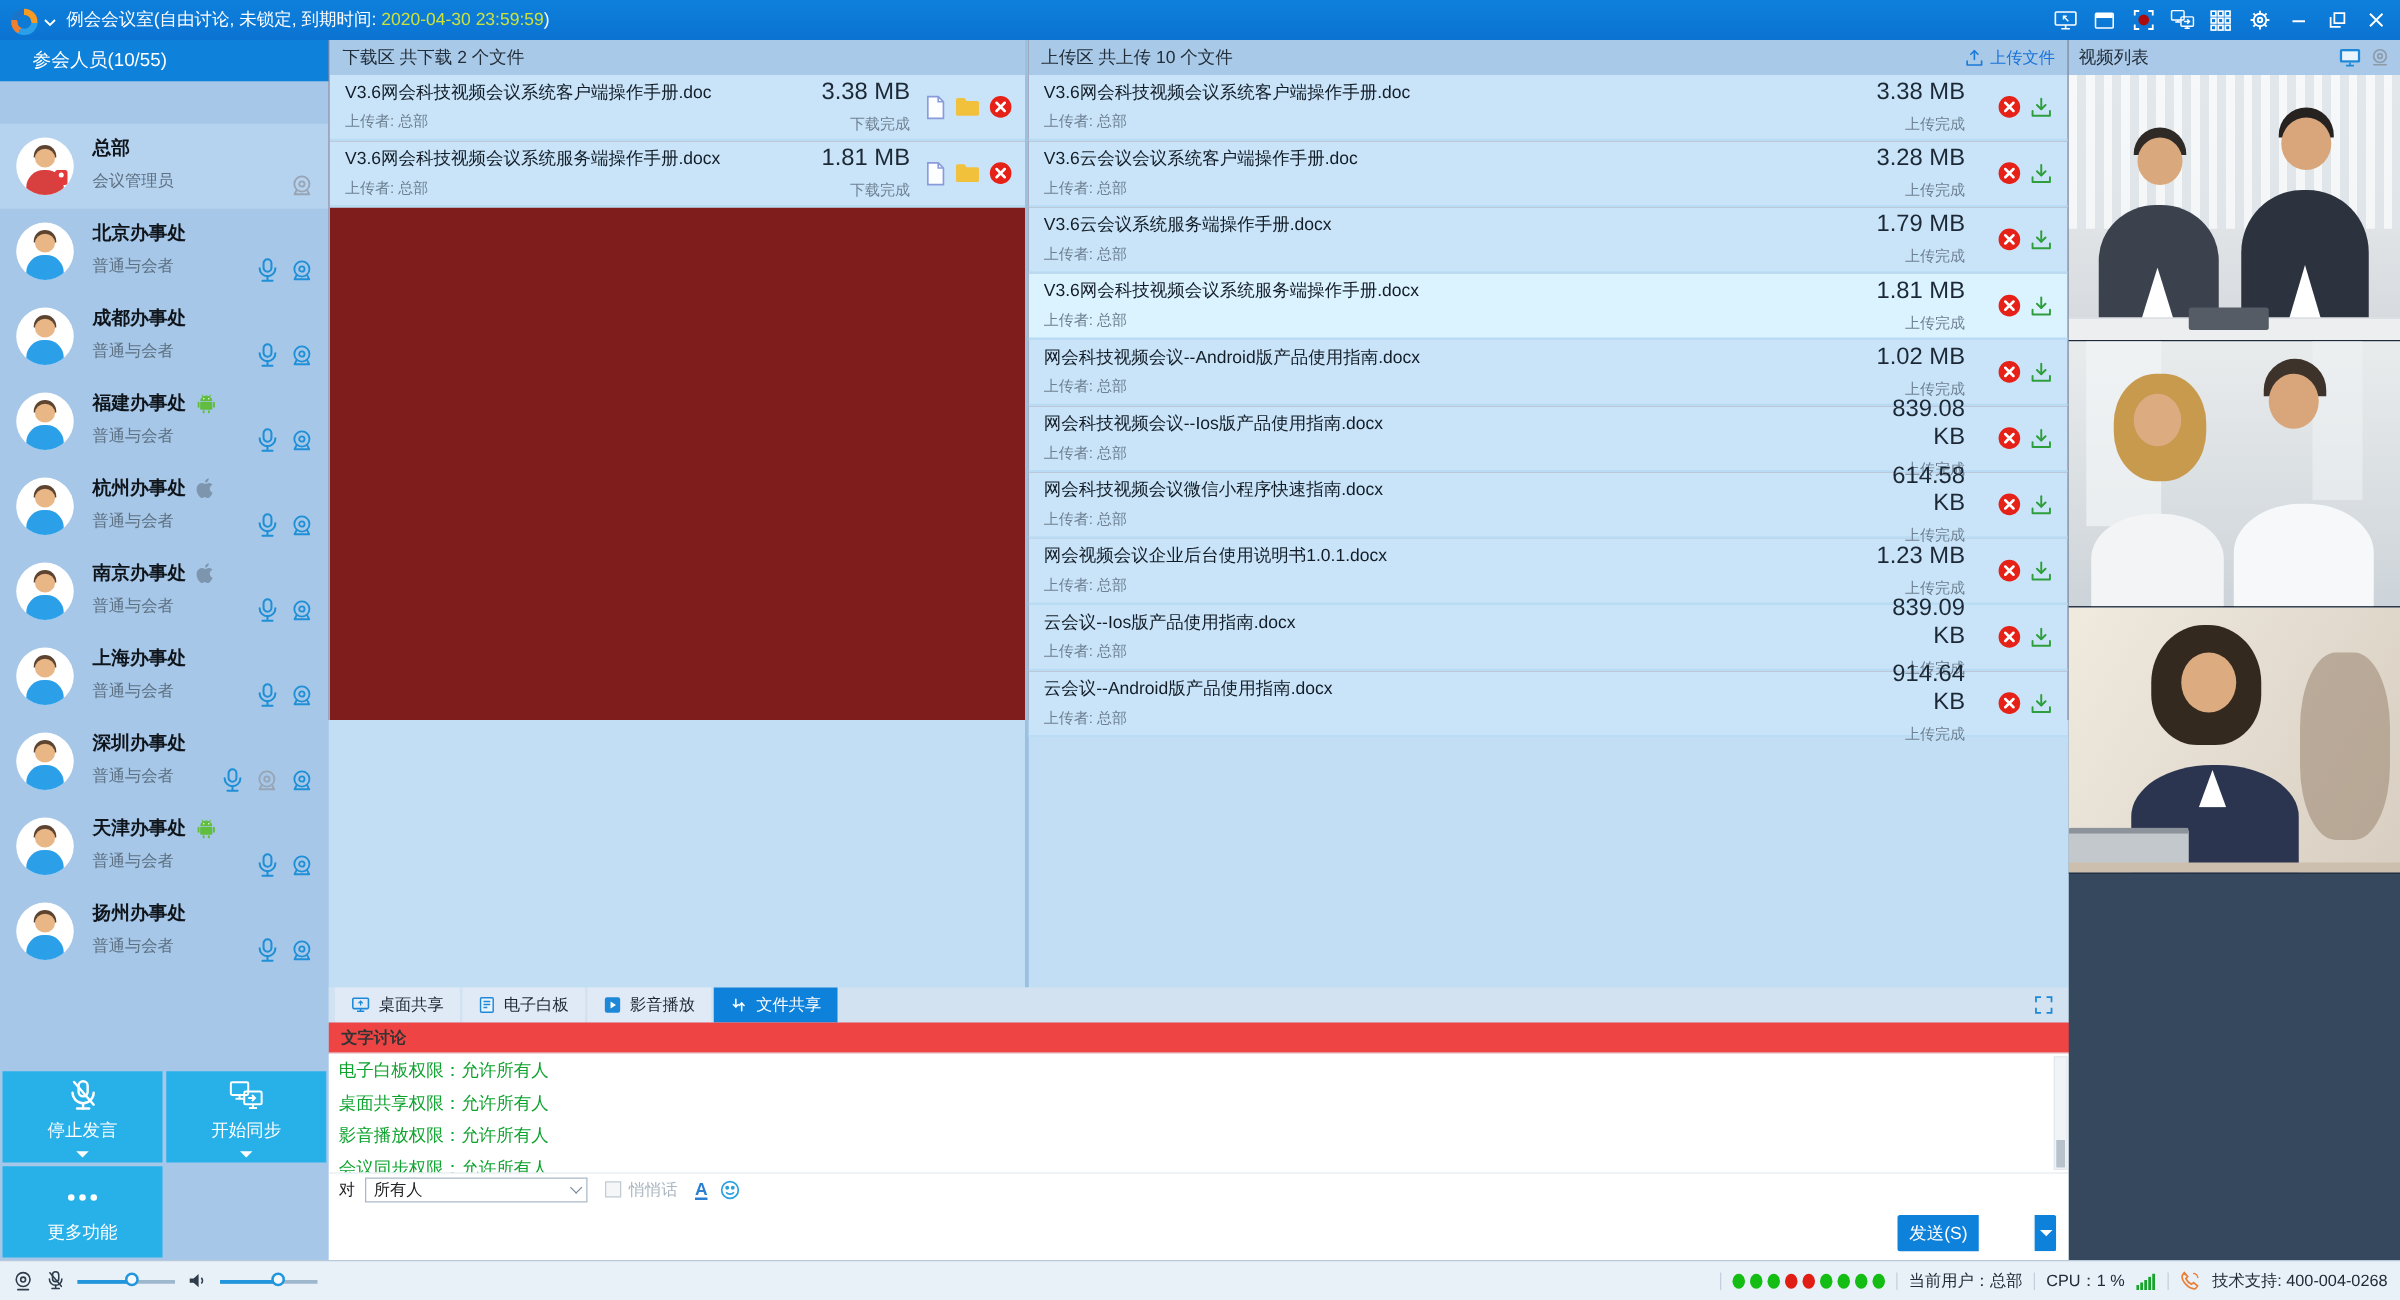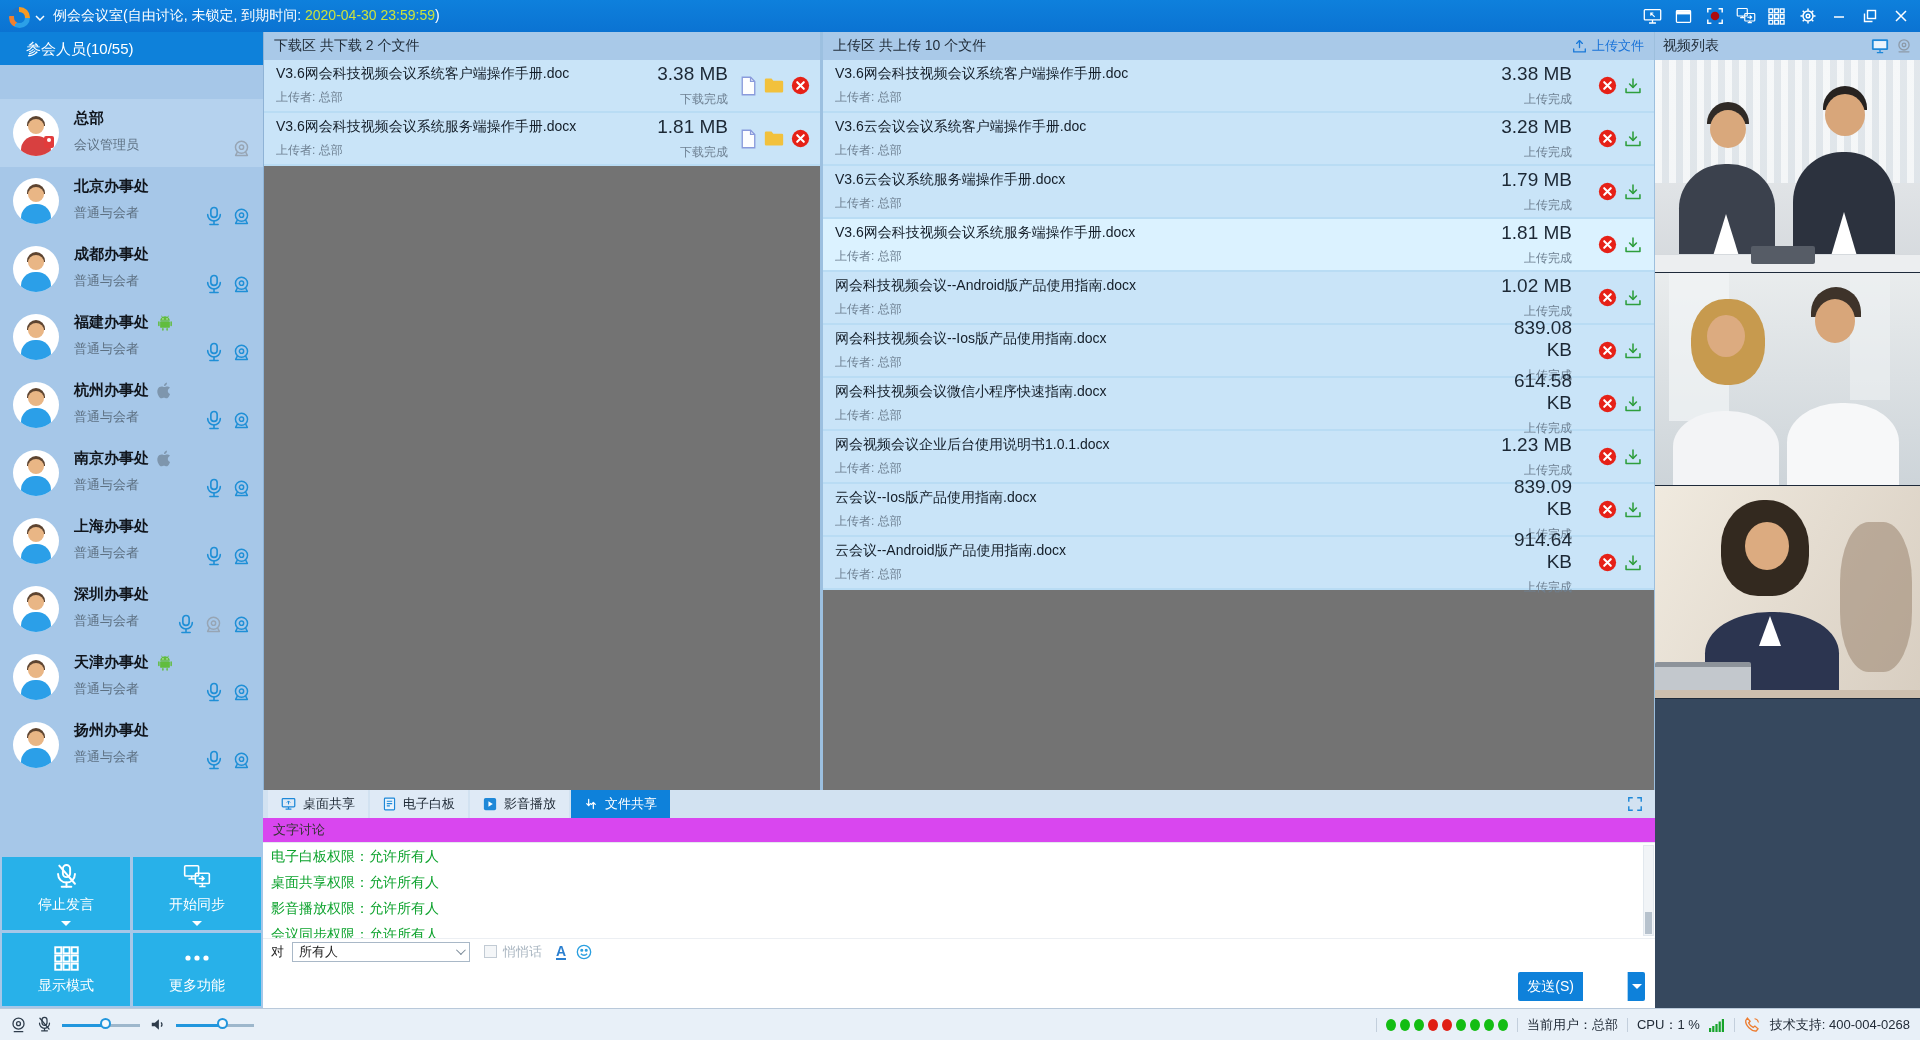--- a/index.html
+++ b/index.html
@@ -34,42 +34,42 @@
 .prow.admin .avatar .badge{display:block;}
 .pline{position:absolute;left:74px;top:10px;display:flex;align-items:center;gap:7px;}
 .pname{font-size:15px;font-weight:bold;color:#10151c;}
 .prole{position:absolute;left:74px;top:37px;font-size:13px;color:#5d7082;}
 .picons{position:absolute;right:12px;bottom:9px;display:flex;gap:9px;align-items:center;}
 .sb-buttons{position:absolute;left:2px;top:825px;width:259px;display:grid;grid-template-columns:1fr 1fr;gap:3px;}
 .sbtn{height:73px;background:#28b1e9;color:#fff;display:flex;flex-direction:column;align-items:center;justify-content:center;gap:5px;cursor:pointer;}
 .sbtn .lbl{font-size:14px;display:flex;align-items:center;gap:7px;flex-direction:column;}
 .caret{width:0;height:0;border-left:5px solid transparent;border-right:5px solid transparent;border-top:5px solid #fff;}
 
-.panel{position:absolute;top:32px;height:758px;background:#737373;}
+.panel{position:absolute;top:32px;height:544px;background:#7f1d1d;}
 .dl-panel{left:263px;width:557px;border-left:1px solid #8fb3d6;}
 .ul-panel{left:823px;width:832px;border-right:1px solid #9dbfdd;}
 .vdiv{position:absolute;left:820px;top:32px;width:3px;height:758px;background:#9cc0e0;}
 .panel-h{height:28px;background:#a9c9e8;display:flex;align-items:center;padding:0 10px;font-size:14px;color:#222e3a;}
 .ul-link{margin-left:auto;display:flex;align-items:center;gap:5px;color:#1a73d8;font-size:13px;cursor:pointer;}
 .frow{height:53px;background:#c9e4f8;border-bottom:2px solid #b9dcf4;display:flex;align-items:center;padding-left:12px;}
 .frow.hl{background:#dbf2ff;}
 .fmain{flex:1;min-width:0;padding-right:8px;}
 .fname{font-size:14px;color:#131d28;white-space:nowrap;overflow:hidden;text-overflow:ellipsis;}
 .fup{font-size:12px;color:#6e8092;margin-top:6px;}
 .fside{width:86px;text-align:right;flex:0 0 auto;}
 .fsz{font-size:19px;color:#1c2835;}
 .fst{font-size:12px;color:#6e8092;margin-top:6px;}
 .facts{display:flex;align-items:center;gap:7px;margin:0 10px 0 12px;flex:0 0 auto;}
 .ul-panel .facts{margin-left:26px;margin-right:12px;}
 
 .tabbar{position:absolute;left:263px;top:790px;width:1392px;height:28px;background:#d2e2f1;display:flex;align-items:center;padding-left:5px;gap:2px;}
 .tab{height:28px;display:flex;align-items:center;gap:7px;padding:0 13px;background:#dfeaf6;font-size:13px;color:#1d2834;cursor:pointer;}
 .tab.active{background:#0e81da;color:#fff;}
 .tab-expand{margin-left:auto;margin-right:12px;cursor:pointer;display:flex;}
-.chat-h{position:absolute;left:263px;top:818px;width:1608px;height:25px;background:#d946ef;border-bottom:1px solid #e3e8ef;display:flex;align-items:center;padding:0 10px;font-size:13px;color:#333;}
+.chat-h{position:absolute;left:263px;top:818px;width:1608px;height:25px;background:#ef4444;border-bottom:1px solid #e3e8ef;display:flex;align-items:center;padding:0 10px;font-size:13px;color:#333;font-weight:bold;}
 .chat-x{margin-left:auto;cursor:pointer;display:flex;}
 .chat-m{position:absolute;left:263px;top:843px;width:1392px;height:95px;background:#fff;padding-left:8px;}
 .msg{font-size:14px;color:#0ea32e;height:26px;line-height:26px;white-space:nowrap;}
 .sb-track{position:absolute;right:1px;top:2px;bottom:2px;width:11px;background:#f1f4f7;border:1px solid #e2e8ee;}
 .sb-thumb{position:absolute;left:1px;right:1px;bottom:1px;height:22px;background:#b7c2cd;}
 .chat-in{position:absolute;left:263px;top:938px;width:1392px;height:26px;background:#fff;display:flex;align-items:center;padding-left:8px;border-top:1px solid #eceff3;}
 .to-lbl{font-size:13px;color:#222;margin-right:8px;}
 .combo{width:178px;height:20px;border:1px solid #a9b8c7;background:#fff;display:flex;align-items:center;padding:0 6px;font-size:13px;color:#222;cursor:pointer;}
 .chev{margin-left:auto;width:7px;height:7px;border-right:1.5px solid #7a8a98;border-bottom:1.5px solid #7a8a98;transform:rotate(45deg) translateY(-2px);}
 .chk{width:13px;height:13px;border:1px solid #c2cbd4;background:#f4f6f8;margin-left:14px;}
@@ -526,36 +526,20 @@
         <svg width="30" height="29" viewBox="0 0 28 27" fill="none" stroke="#fff" stroke-width="1.5">
             <rect x="2.5" y="3.5" width="13" height="9.5" rx="1"></rect>
             <path d="M9 13v2.2M6 15.8h6"></path>
             <rect x="12.5" y="10.5" width="13" height="9.5" rx="1"></rect>
             <path d="M19 20v2.2M16 22.8h6"></path>
             <path d="M15.5 15.3h5M18.3 13l2.2 2.3-2.2 2.3"></path>
           </svg>
         <span class="lbl">
             <span>开始同步</span>
             <span class="caret"></span>
-          </span>
-      </div>
-      <div class="sbtn">
-        <svg width="27" height="27" viewBox="0 0 24 24" fill="none" stroke="#fff" stroke-width="1.7">
-            <rect x="2" y="2" width="5.4" height="5.4"></rect>
-            <rect x="9.3" y="2" width="5.4" height="5.4"></rect>
-            <rect x="16.6" y="2" width="5.4" height="5.4"></rect>
-            <rect x="2" y="9.3" width="5.4" height="5.4"></rect>
-            <rect x="9.3" y="9.3" width="5.4" height="5.4"></rect>
-            <rect x="16.6" y="9.3" width="5.4" height="5.4"></rect>
-            <rect x="2" y="16.6" width="5.4" height="5.4"></rect>
-            <rect x="9.3" y="16.6" width="5.4" height="5.4"></rect>
-            <rect x="16.6" y="16.6" width="5.4" height="5.4"></rect>
-          </svg>
-        <span class="lbl">
-            <span>显示模式</span>
           </span>
       </div>
       <div class="sbtn">
         <svg width="30" height="27" viewBox="0 0 30 27" fill="#fff">
             <circle cx="6" cy="13" r="2.6"></circle>
             <circle cx="15" cy="13" r="2.6"></circle>
             <circle cx="24" cy="13" r="2.6"></circle>
           </svg>
         <span class="lbl">
             <span>更多功能</span>

